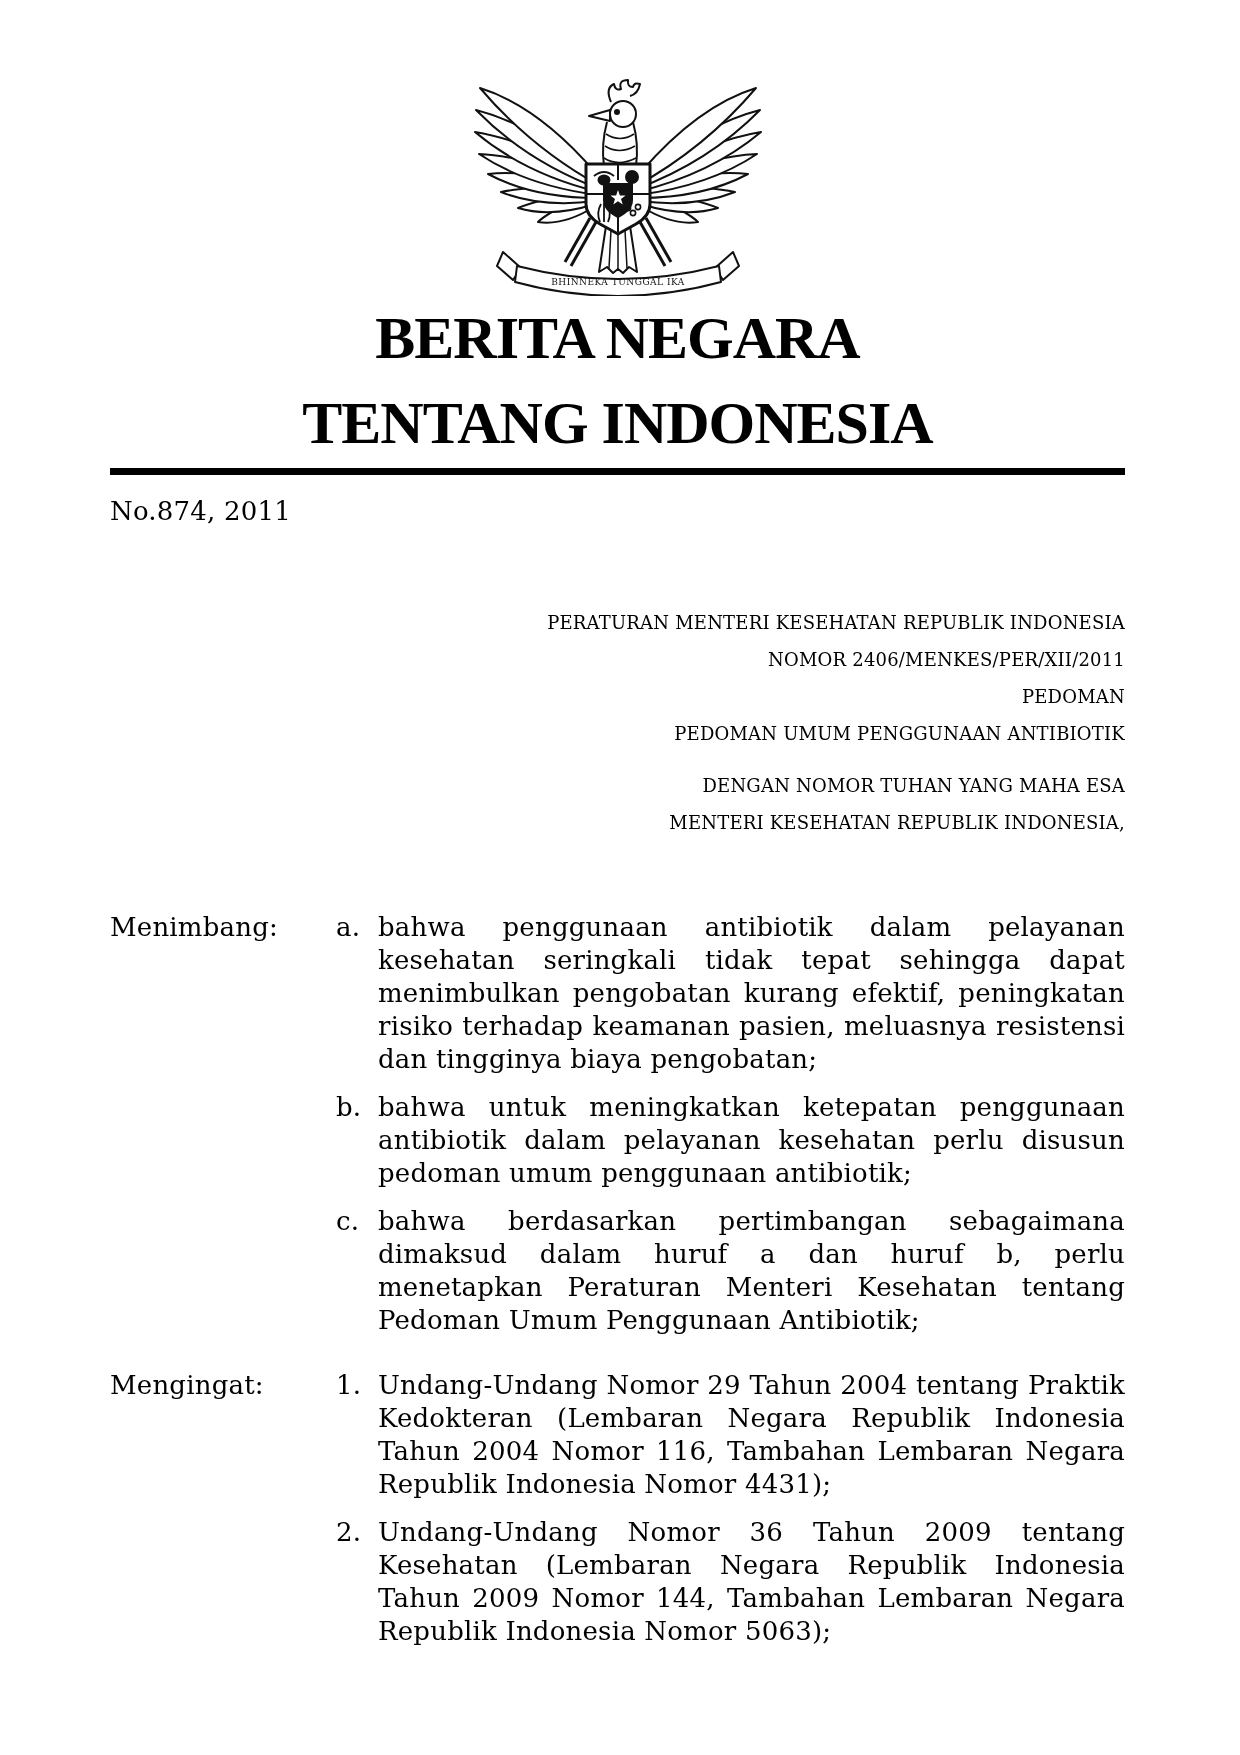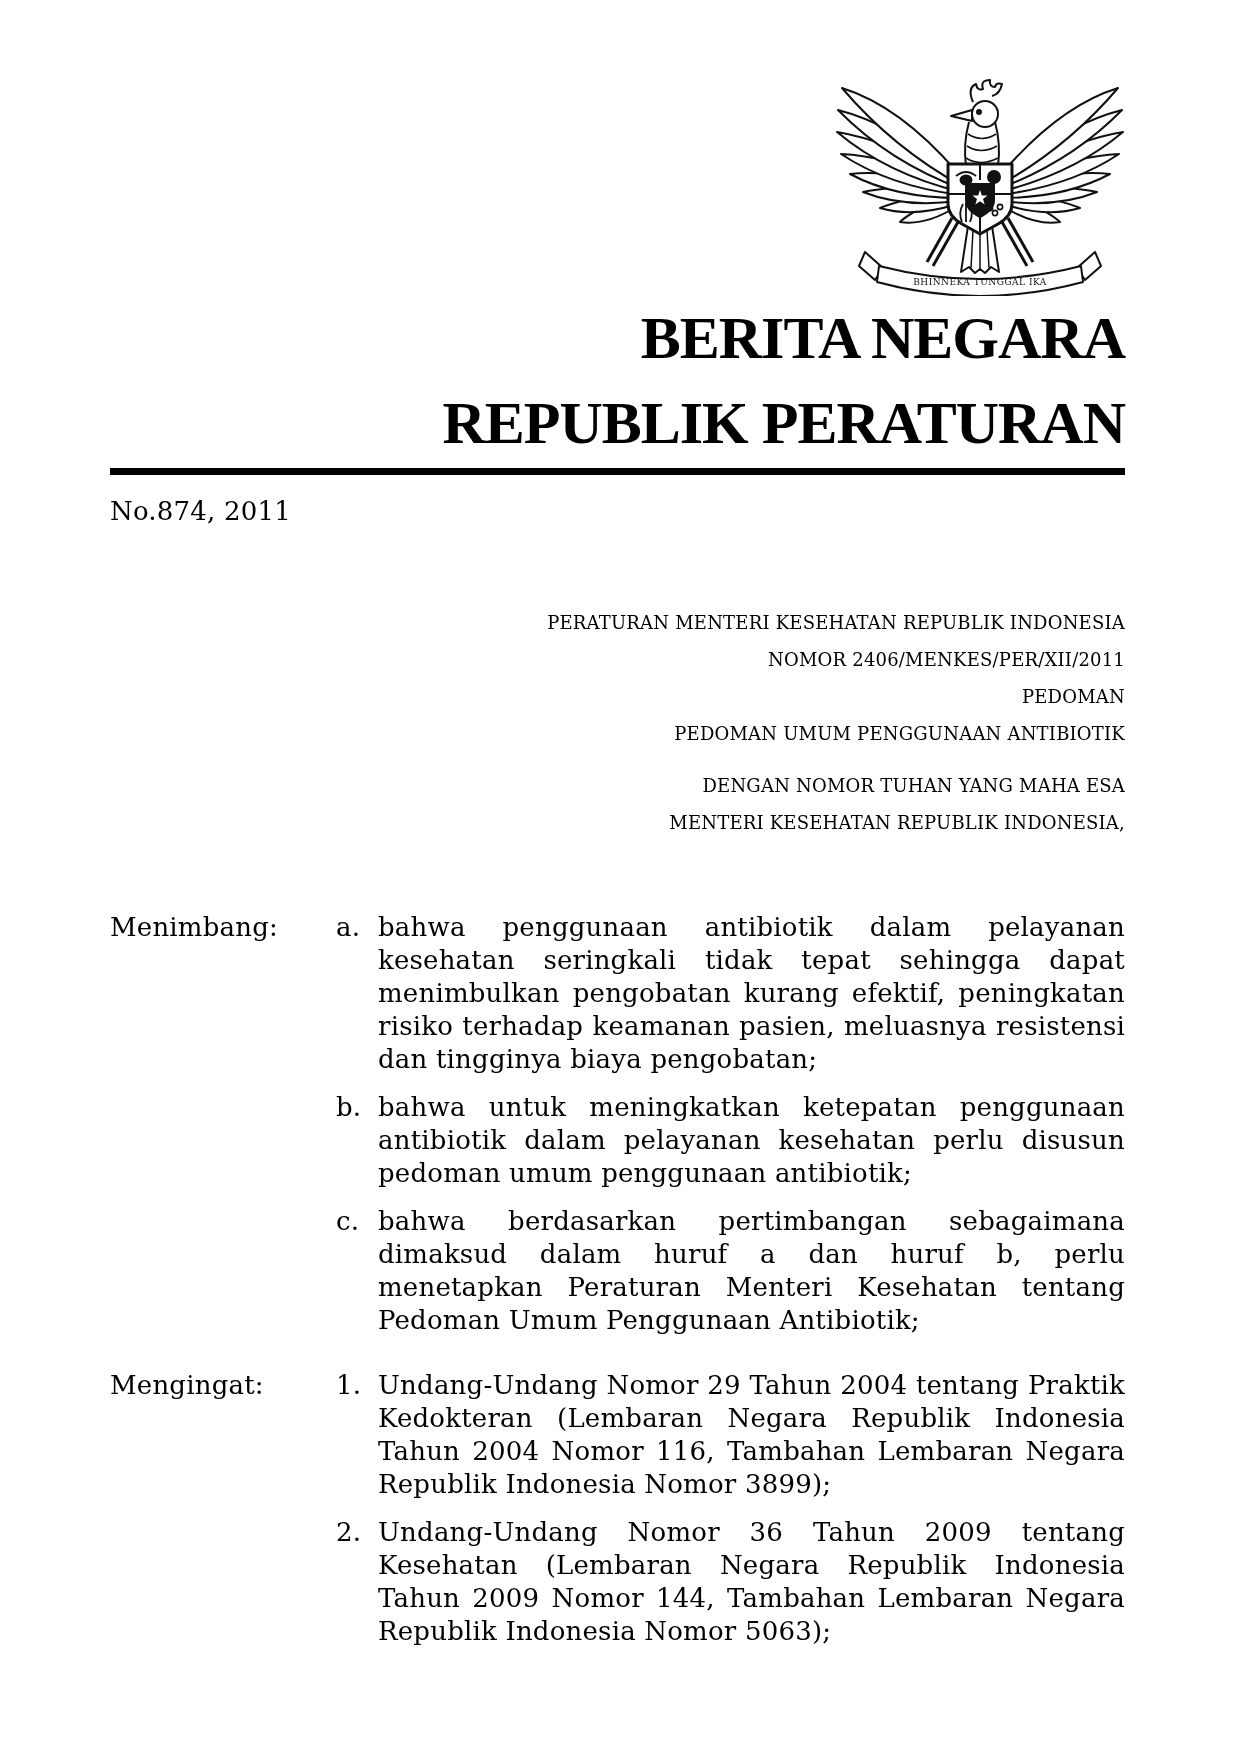--- a/index.html
+++ b/index.html
@@ -9,21 +9,21 @@
     height: 1755px;
     margin: 0 auto;
     background: #ffffff;
     color: #000000;
     box-sizing: border-box;
     padding: 0 115px 0 110px;
     font-family: "DejaVu Serif", serif;
     overflow: hidden;
   }
   
-  .masthead { text-align: right; }
+  .masthead { text-align: center; }
   .emblem-wrap { margin-top: 76px; line-height: 0; }
   .masthead-title {
     margin-top: 0;
     font-family: "Liberation Serif", serif;
     font-weight: bold;
     font-size: 60px;
     line-height: 85px;
     letter-spacing: -1px;
     white-space: nowrap;
   }
@@ -157,21 +157,21 @@
             <path d="M48,192 L30,176 L24,190 L40,204 Z"></path>
             <path d="M242,192 L260,176 L266,190 L250,204 Z"></path>
             <path d="M44,190 Q145,216 246,190 L248,206 Q145,234 42,206 Z"></path>
             <text x="145" y="209" text-anchor="middle" font-size="9" letter-spacing="0.5" fill="#111" stroke="none" font-family="DejaVu Serif, serif">BHINNEKA TUNGGAL IKA</text>
           </g>
         </g>
       </svg>
     </div>
     <div class="masthead-title">
       <div>BERITA NEGARA</div>
-      <div>REPUBLIK PERATURAN</div>
+      <div>TENTANG INDONESIA</div>
     </div>
   </header>
 
   <div class="masthead-rule"></div>
 
   <div class="gazette-meta">
     <div class="gazette-number">No.874, 2011</div>
   </div>
 
   <section class="reg-title">
@@ -205,21 +205,21 @@
   </section>
 
   <section class="clause clause-legal-basis">
     <div class="clause-head">
       <span>Mengingat</span>
       <span>:</span>
     </div>
     <div class="clause-items">
       <div class="clause-item">
         <div class="item-marker">1.</div>
-        <div class="item-text">Undang-Undang Nomor 29 Tahun 2004 tentang Praktik Kedokteran (Lembaran Negara Republik Indonesia Tahun 2004 Nomor 116, Tambahan Lembaran Negara Republik Indonesia Nomor 3899);</div>
+        <div class="item-text">Undang-Undang Nomor 29 Tahun 2004 tentang Praktik Kedokteran (Lembaran Negara Republik Indonesia Tahun 2004 Nomor 116, Tambahan Lembaran Negara Republik Indonesia Nomor 4431);</div>
       </div>
       <div class="clause-item">
         <div class="item-marker">2.</div>
         <div class="item-text">Undang-Undang Nomor 36 Tahun 2009 tentang Kesehatan (Lembaran Negara Republik Indonesia Tahun 2009 Nomor 144, Tambahan Lembaran Negara Republik Indonesia Nomor 5063);</div>
       </div>
     </div>
   </section>
 
 </div>
 

